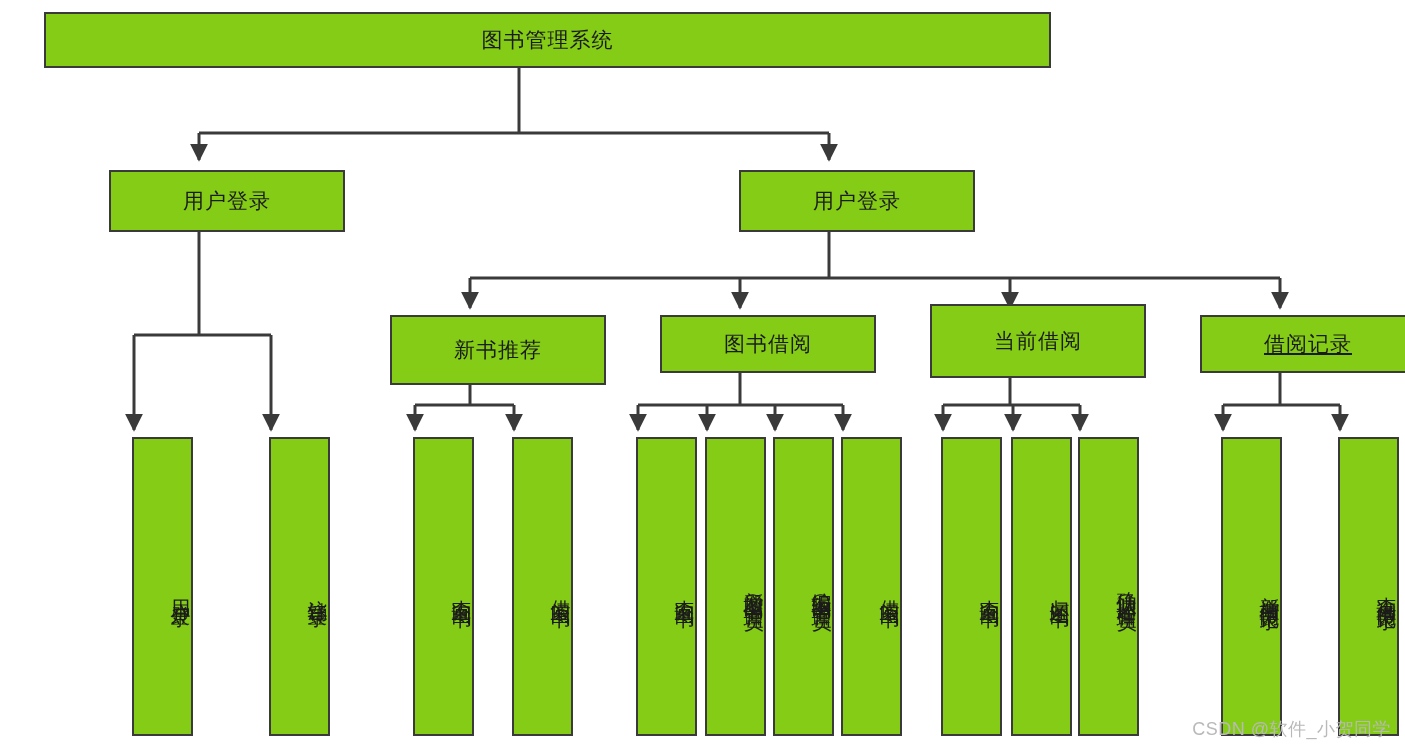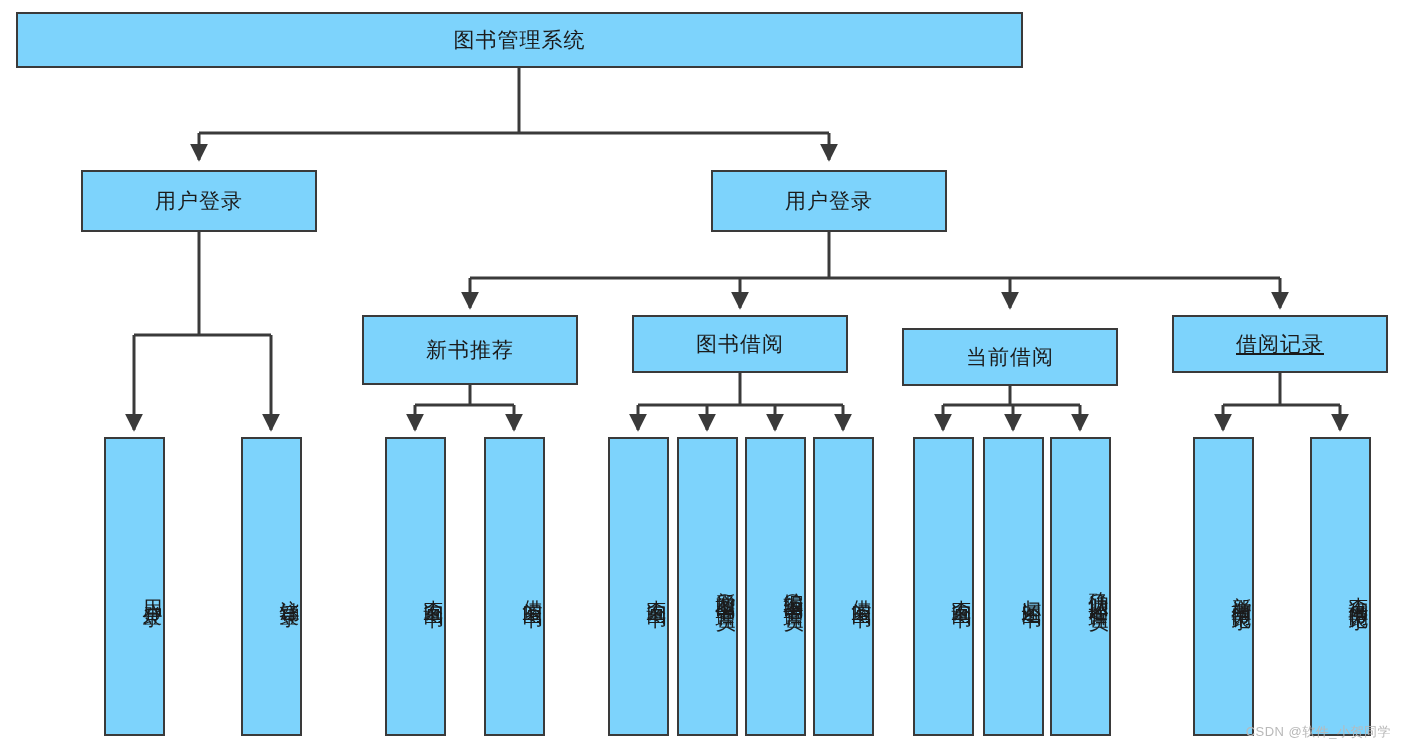--- a/index.html
+++ b/index.html
@@ -14,25 +14,26 @@
     position: relative;
     width: 1405px;
     height: 747px;
     background: #ffffff;
     overflow: hidden;
   }
   .node {
     position: absolute;
     box-sizing: border-box;
     border: 2px solid #3a3a3a;
-    background: #7dd3fc;
+    background: #84cc16;
     display: flex;
     align-items: center;
     justify-content: center;
     color: #1b1b1b;
+    margin-left: 28px;
   }
   .node-h {
     font-size: 21px;
     letter-spacing: 1px;
     line-height: 1.2;
     white-space: nowrap;
   }
   .node-root {
     font-size: 21px;
     letter-spacing: 1px;
@@ -53,21 +54,21 @@
     left: 0;
     top: 0;
     width: 1405px;
     height: 747px;
     pointer-events: none;
   }
   .watermark {
     position: absolute;
     right: 14px;
     bottom: 6px;
-    font-size: 13px;
+    font-size: 18px;
     color: #b9b9b9;
     letter-spacing: 0.5px;
     white-space: nowrap;
   }
 </style>
 </head>
 <body>
 
 <div id="canvas">
 
@@ -131,21 +132,21 @@
   <div class="node node-h" style="left:711px; top:170px; width:236px; height:62px;">
     <span>用户登录</span>
   </div>
 
   <div class="node node-h" style="left:362px; top:315px; width:216px; height:70px;">
     <span>新书推荐</span>
   </div>
   <div class="node node-h" style="left:632px; top:315px; width:216px; height:58px;">
     <span>图书借阅</span>
   </div>
-  <div class="node node-h" style="left:902px; top:328px; width:216px; height:58px;">
+  <div class="node node-h" style="left:902px; top:304px; width:216px; height:74px;">
     <span>当前借阅</span>
   </div>
   <div class="node node-h" style="left:1172px; top:315px; width:216px; height:58px;text-decoration:underline;">
     <span>借阅记录</span>
   </div>
 
   <div class="node node-v" style="left:104px; top:437px; width:61px; height:299px;">
     <span>用户登录</span>
   </div>
   <div class="node node-v" style="left:241px; top:437px; width:61px; height:299px;">

